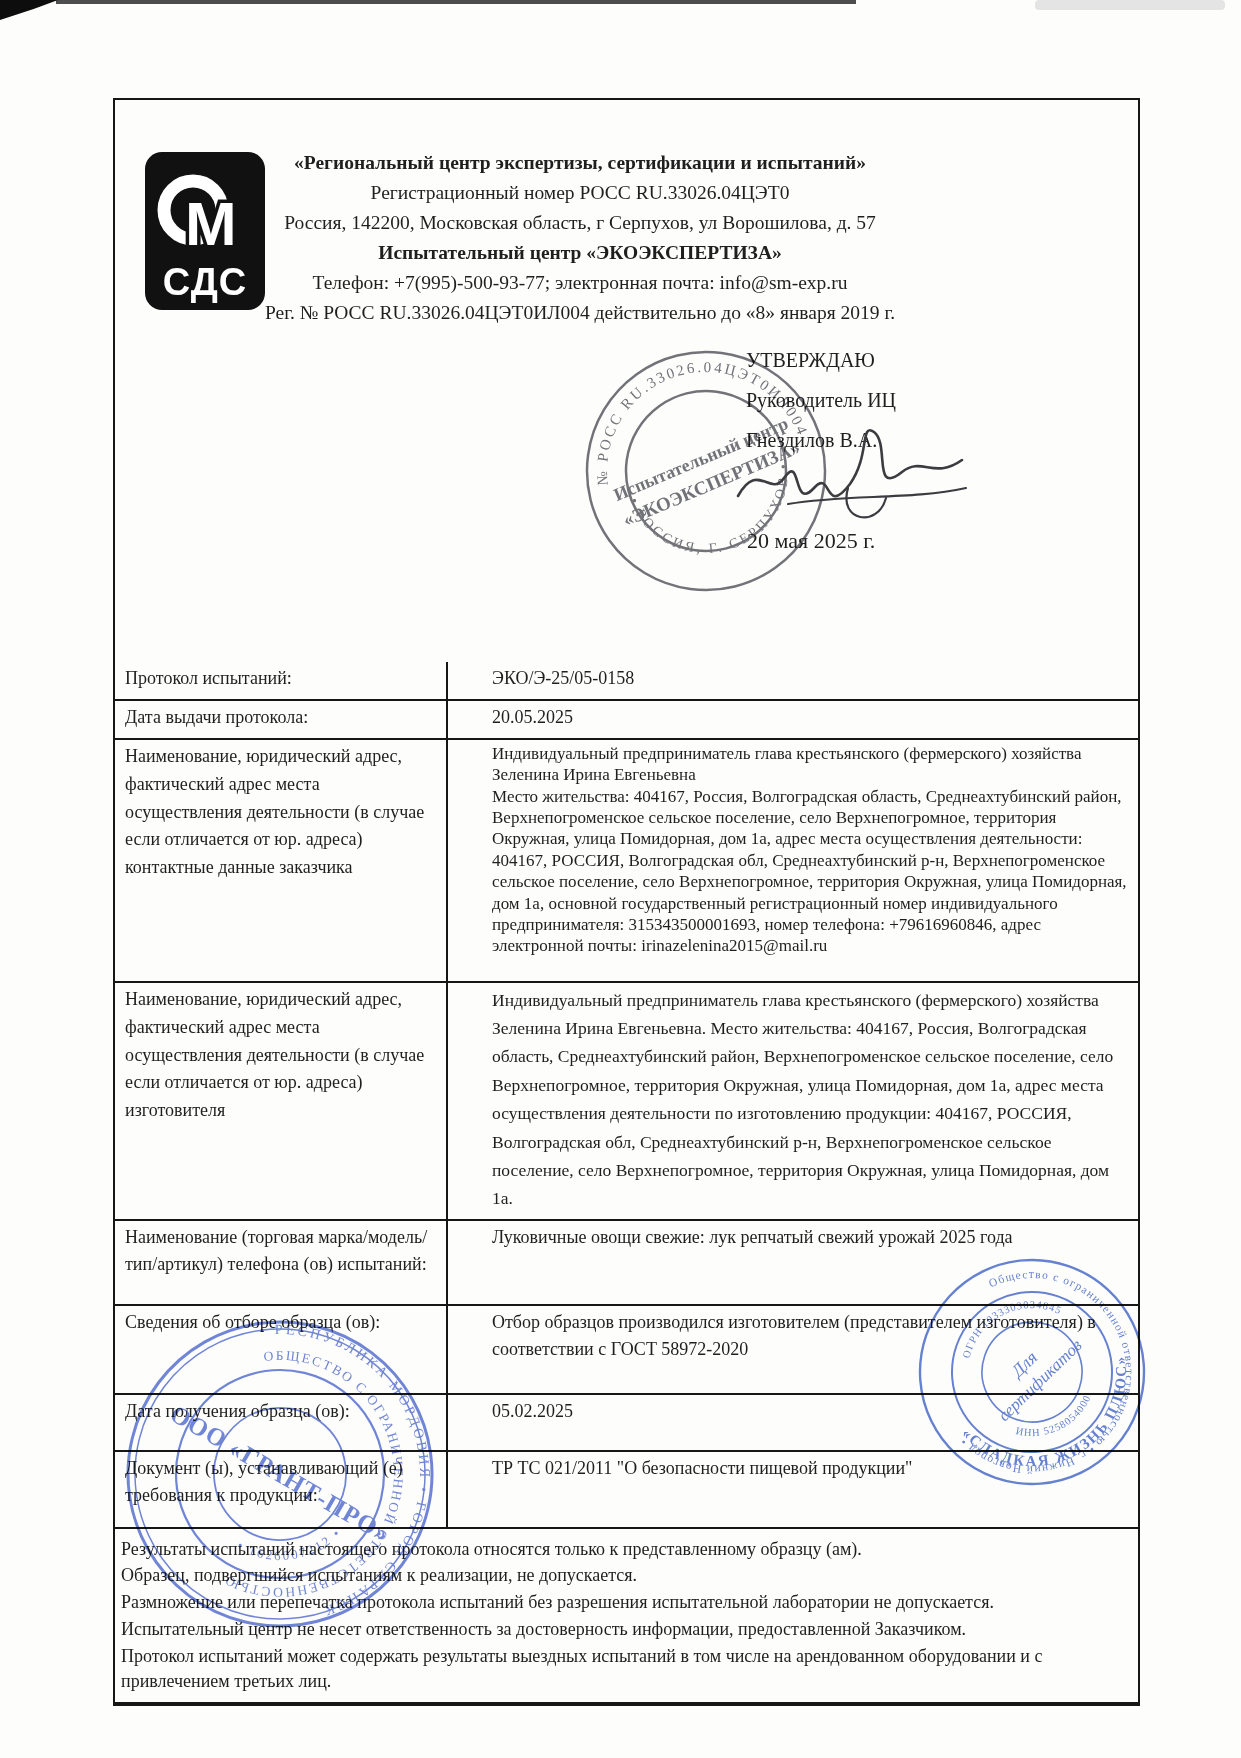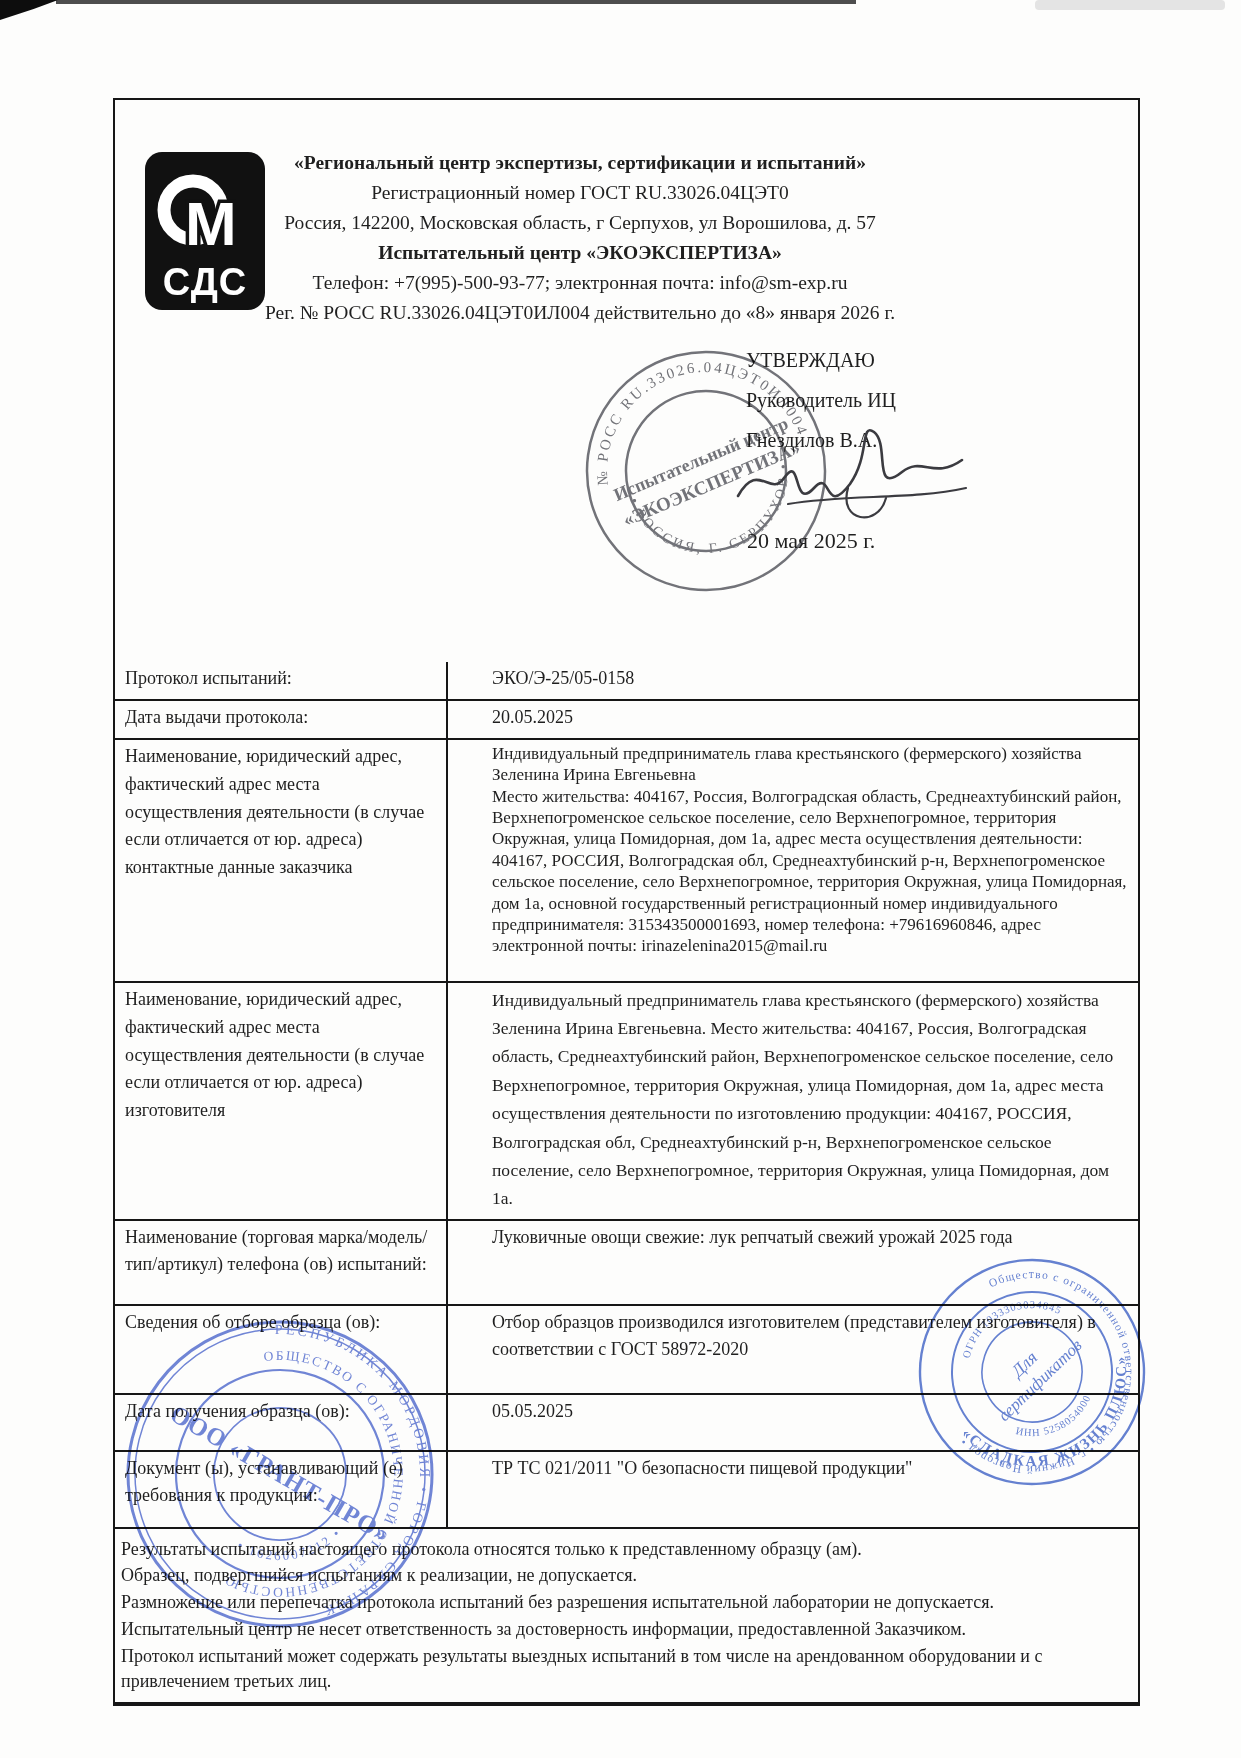--- a/index.html
+++ b/index.html
@@ -75,25 +75,25 @@
         <svg viewBox="0 0 120 158" width="120" height="158">
           <rect x="0" y="0" width="120" height="158" rx="17" fill="#111"></rect>
           <circle cx="48" cy="58" r="29" fill="none" stroke="#fff" stroke-width="13"></circle>
           <text x="40" y="93" font-size="62" font-weight="bold" fill="#fff" stroke="#111" stroke-width="7" paint-order="stroke">М</text>
           <text x="60" y="143" font-size="38" font-weight="bold" fill="#fff" text-anchor="middle" letter-spacing="1">СДС</text>
         </svg>
       </div>
 
       <div class="header-lines">
         <div class="b">«Региональный центр экспертизы, сертификации и испытаний»</div>
-        <div>Регистрационный номер ГОСТ RU.33026.04ЦЭТ0</div>
+        <div>Регистрационный номер РОСС RU.33026.04ЦЭТ0</div>
         <div>Россия, 142200, Московская область, г Серпухов, ул Ворошилова, д. 57</div>
         <div class="b">Испытательный центр «ЭКОЭКСПЕРТИЗА»</div>
         <div>Телефон: +7(995)-500-93-77; электронная почта: info@sm-exp.ru</div>
-        <div>Рег. № РОСС RU.33026.04ЦЭТ0ИЛ004 действительно до «8» января 2026 г.</div>
+        <div>Рег. № РОСС RU.33026.04ЦЭТ0ИЛ004 действительно до «8» января 2019 г.</div>
       </div>
 
       <div class="approval">
         <div>УТВЕРЖДАЮ</div>
         <div>Руководитель ИЦ</div>
         <div>Гнездилов В.А.</div>
       </div>
 
       <div class="eco-stamp">
         <svg viewBox="0 0 252 252" width="252" height="252">
@@ -153,21 +153,21 @@
         <tr class="sep r5">
           <td class="label">Наименование (торговая марка/модель/тип/артикул) телефона (ов) испытаний:</td>
           <td class="value">Луковичные овощи свежие: лук репчатый свежий урожай 2025 года</td>
         </tr>
         <tr class="sep r6">
           <td class="label">Сведения об отборе образца (ов):</td>
           <td class="value">Отбор образцов производился изготовителем (представителем изготовителя) в соответствии с ГОСТ 58972-2020</td>
         </tr>
         <tr class="sep r7">
           <td class="label">Дата получения образца (ов):</td>
-          <td class="value">05.05.2025</td>
+          <td class="value">05.02.2025</td>
         </tr>
         <tr class="sep r8">
           <td class="label">Документ (ы), устанавливающий (е) требования к продукции:</td>
           <td class="value">ТР ТС 021/2011 "О безопасности пищевой продукции"</td>
         </tr>
       </tbody>
     </table>
 
     <div class="footer-zone">
       <div class="fline">Результаты испытаний настоящего протокола относятся только к представленному образцу (ам).</div>

